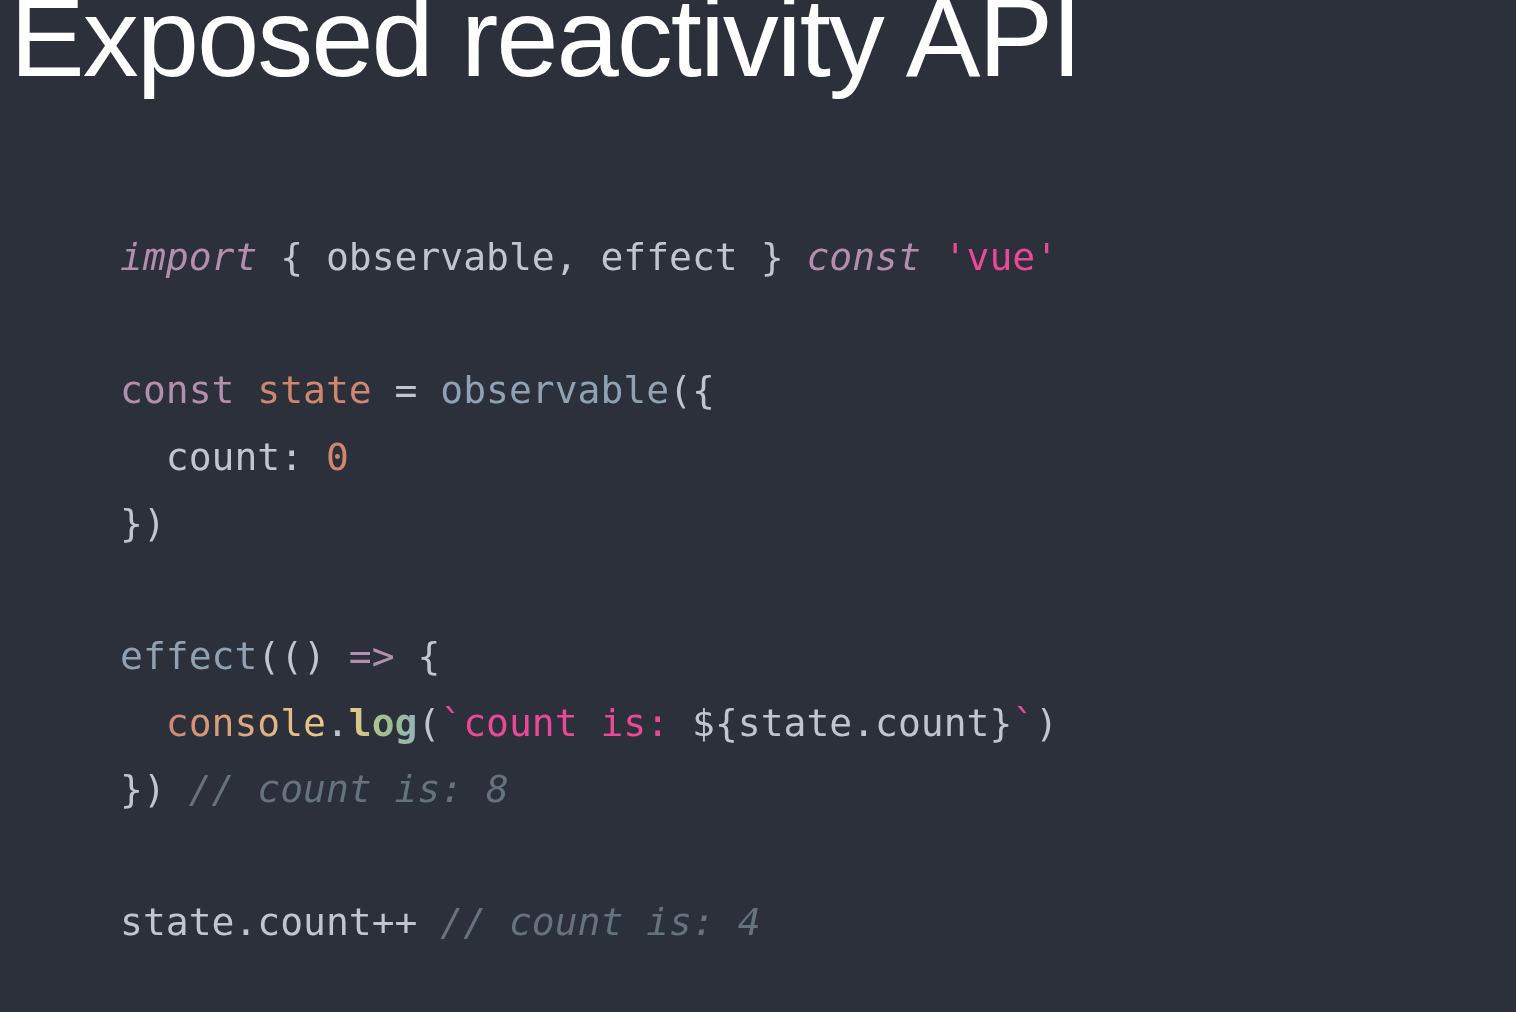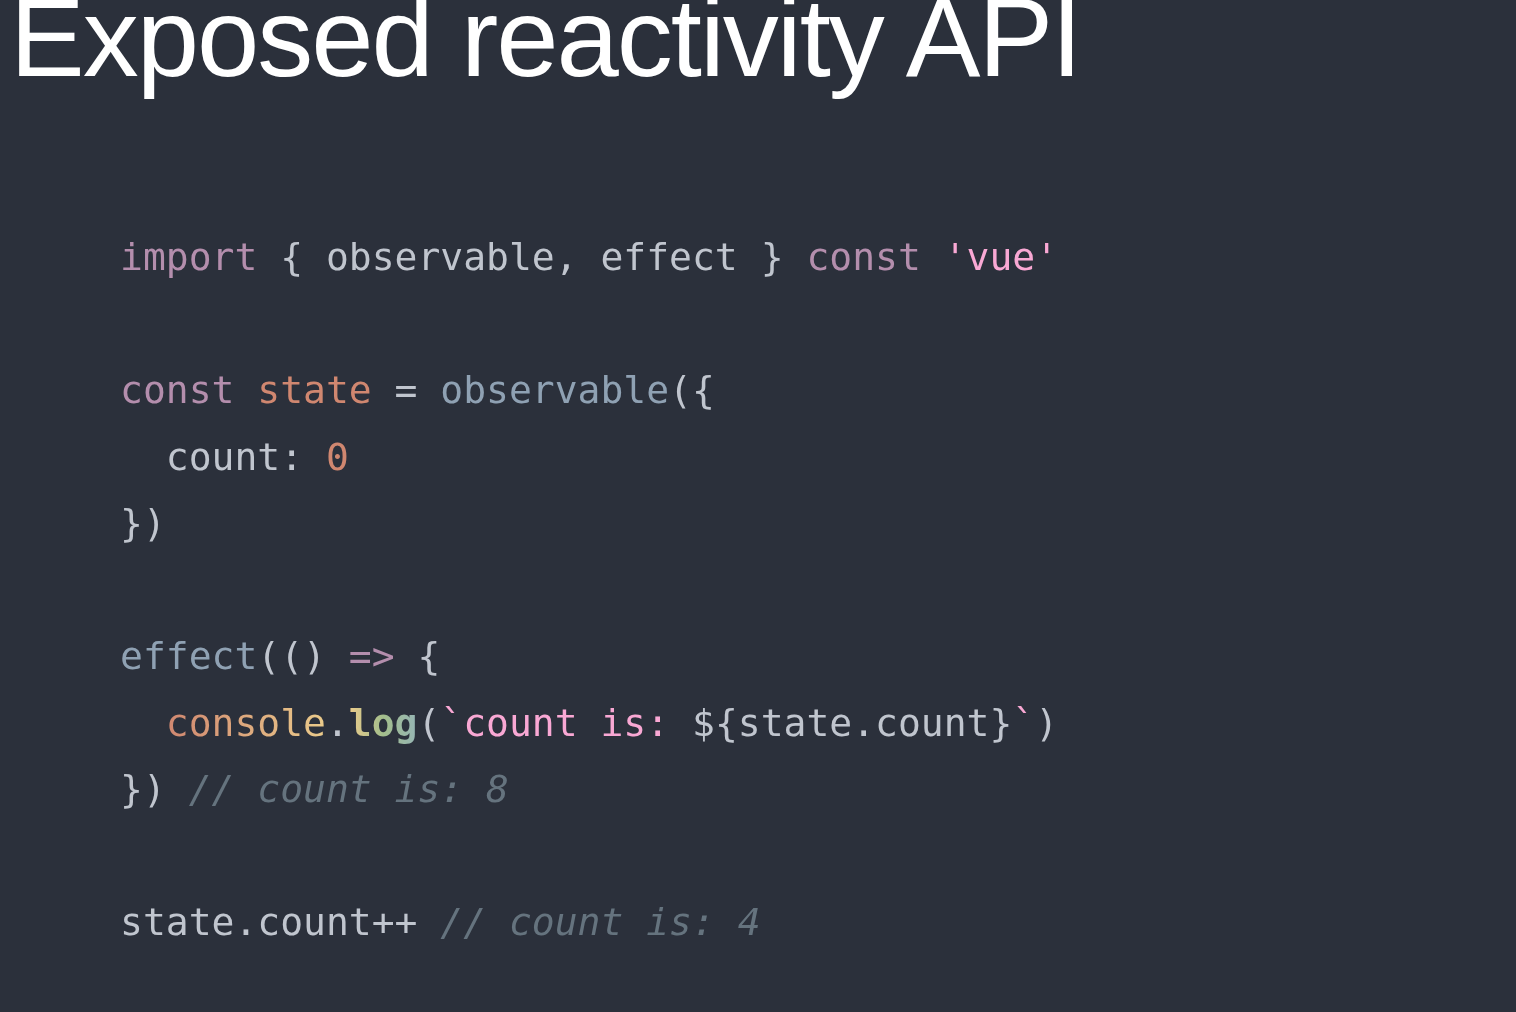--- a/index.html
+++ b/index.html
@@ -29,38 +29,39 @@
     font-family: "SF Mono", "Menlo", "Monaco", "Consolas", monospace;
     font-size: 38px;
     line-height: 1.75;
     margin-left: 120px;
     margin-top: 130px;
     white-space: pre;
     color: #c0c5ce;
   }
   .kw-italic {
     color: #b48ead;
+    font-style: italic;
   }
   .kw {
     color: #b48ead;
   }
   .punct {
     color: #c0c5ce;
   }
   .ident-default {
     color: #c0c5ce;
   }
   .ident-orange {
     color: #d08770;
   }
   .fn-blue {
     color: #8fa1b3;
   }
   .string {
-    color: #f9a8d4;
+    color: #ec4899;
   }
   .number {
     color: #d08770;
   }
   .comment {
     color: #65737e;
     font-style: italic;
   }
   .grad-console {
     background: linear-gradient(90deg, #d08770 0%, #ebcb8b 100%);

